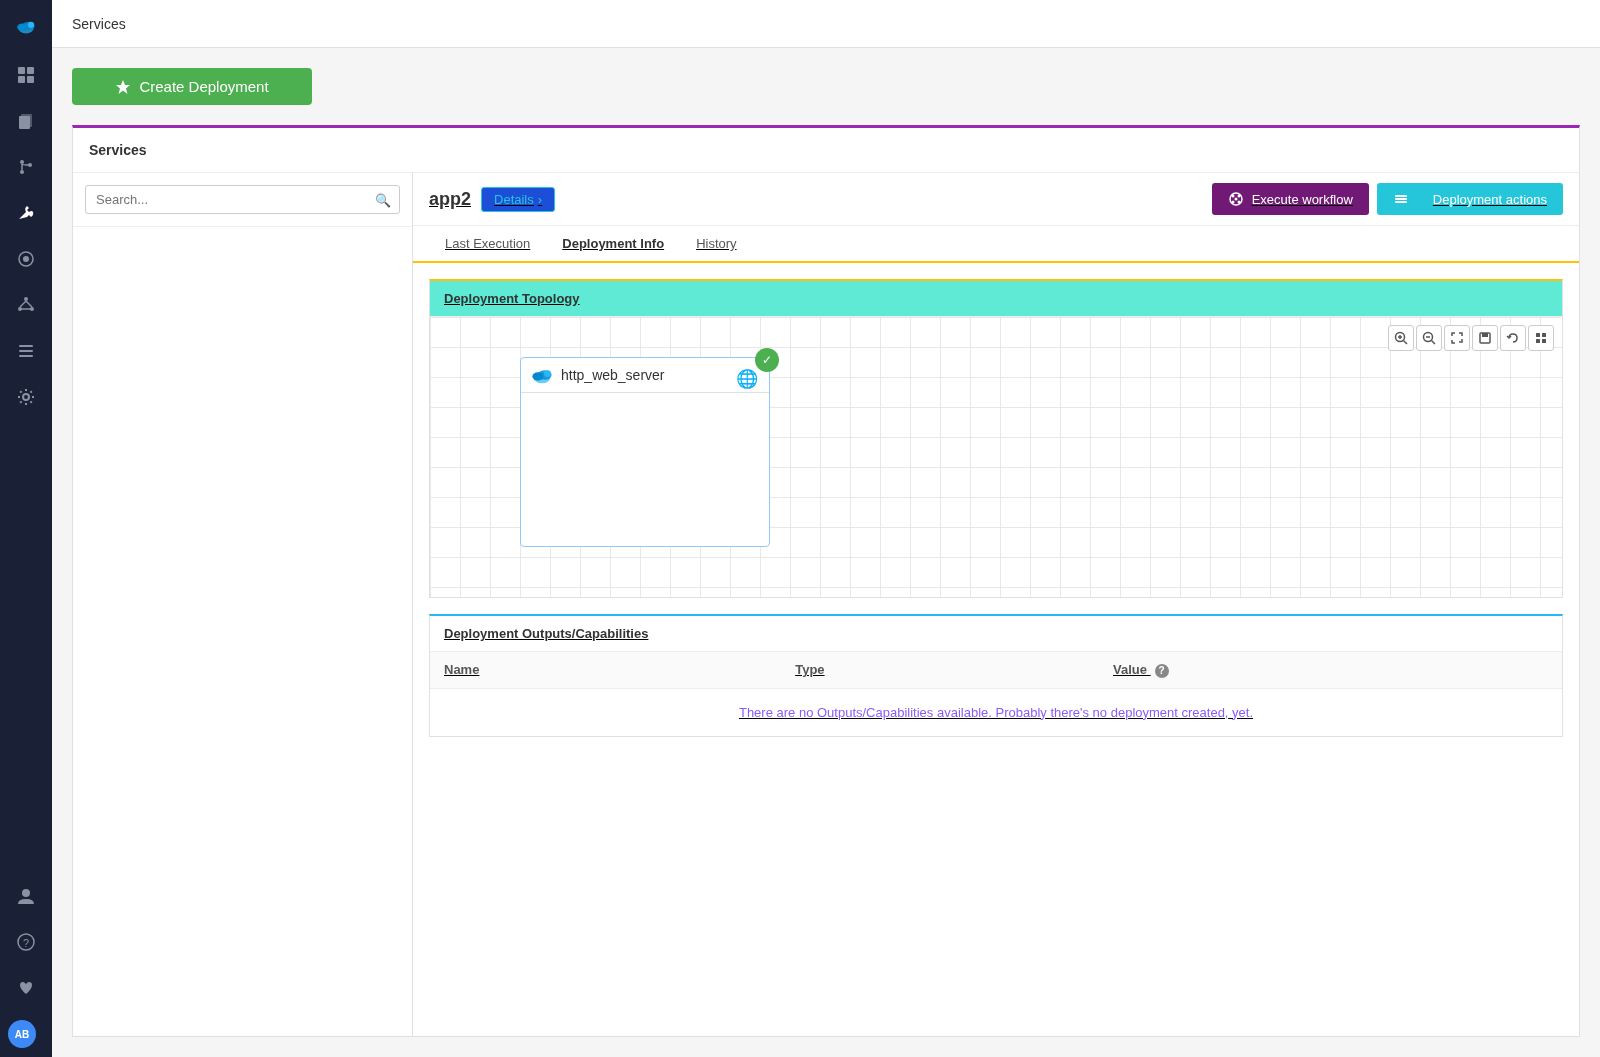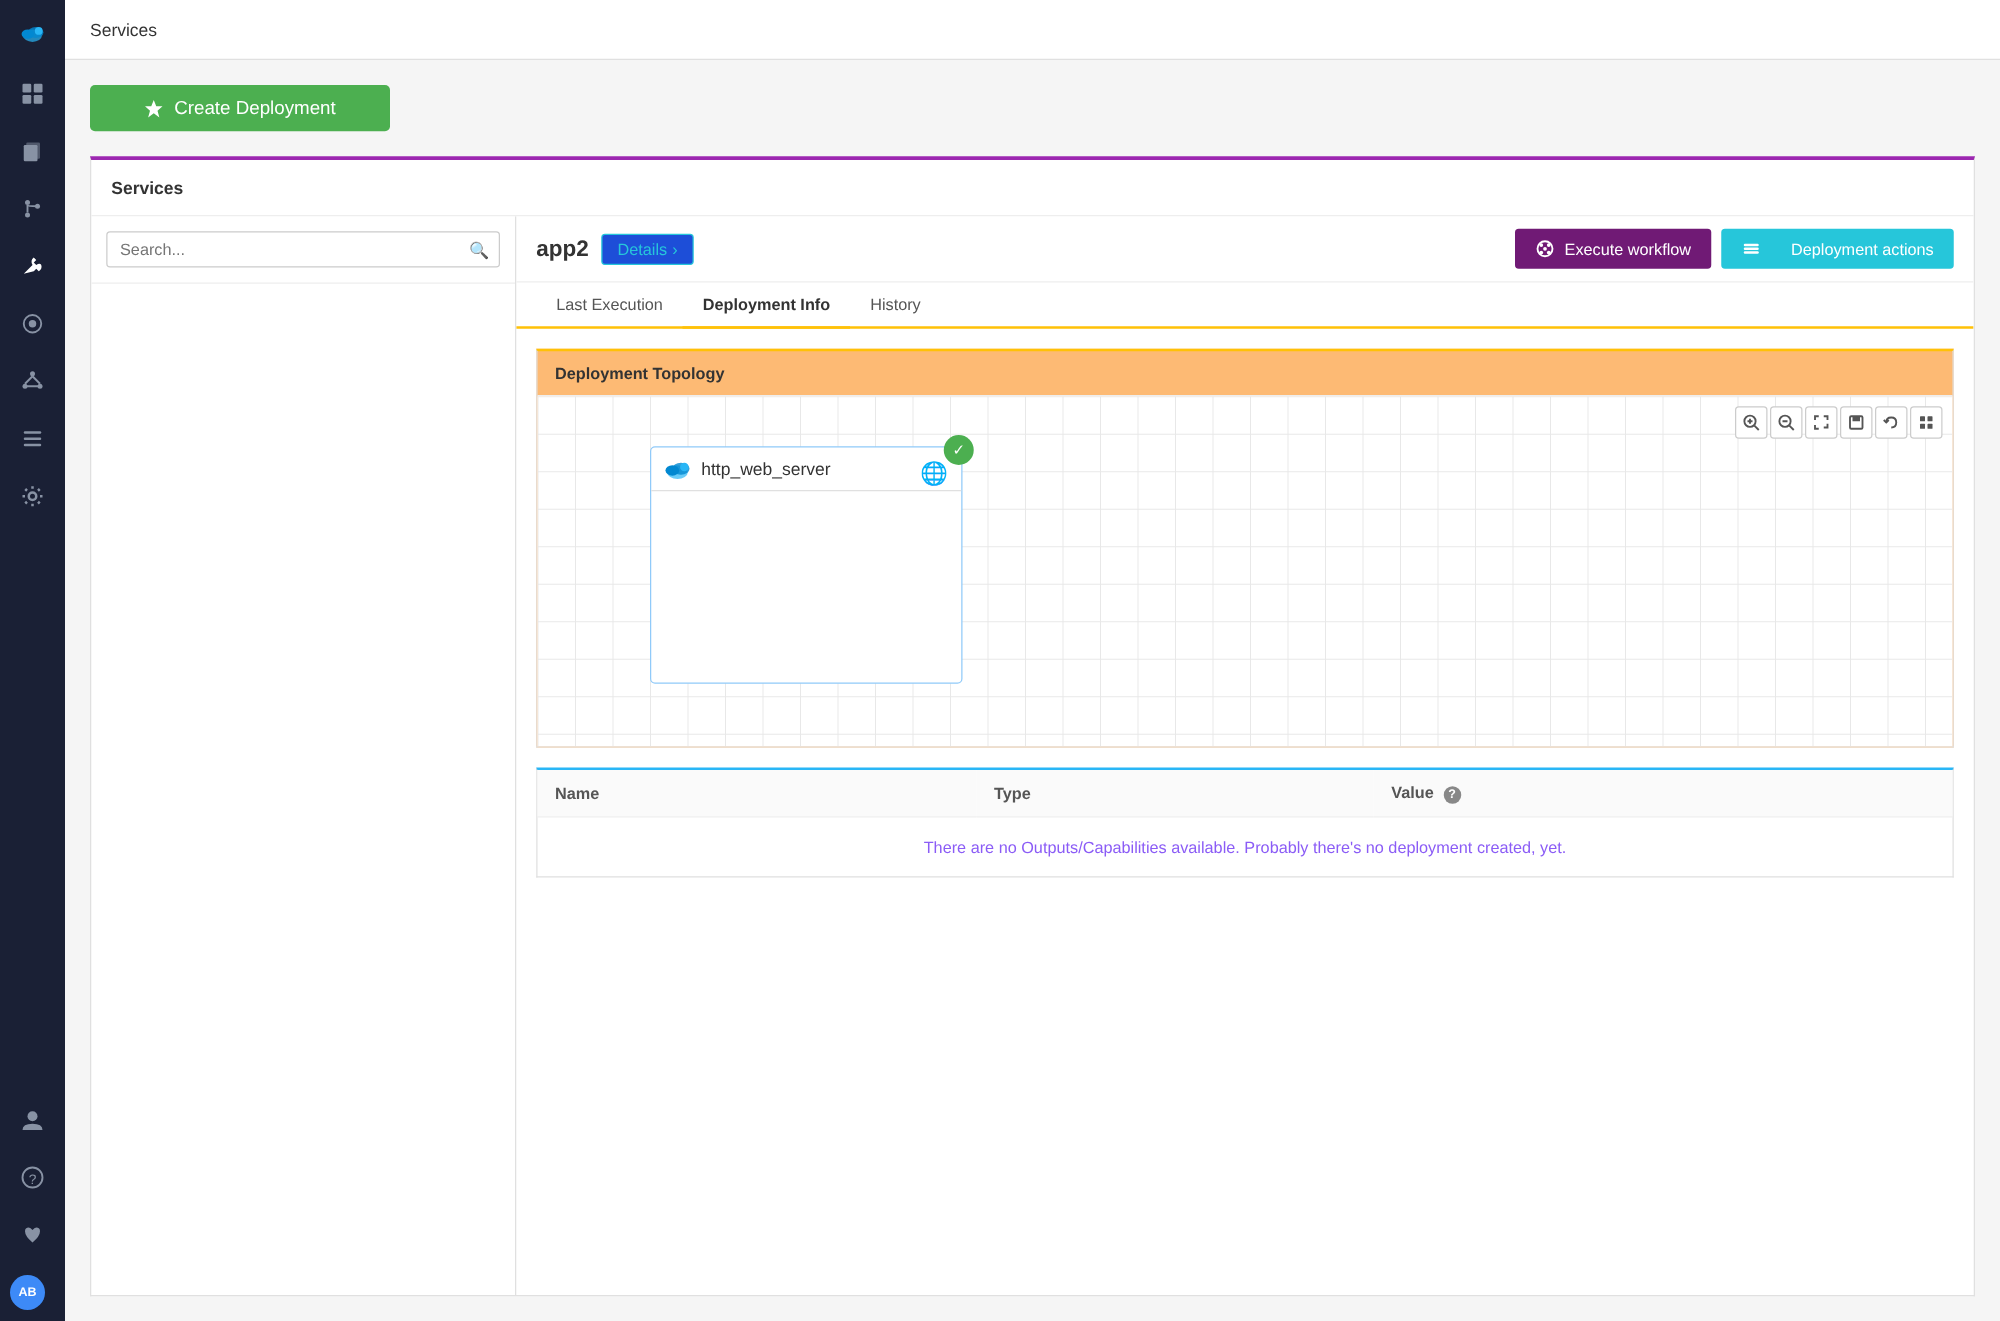--- a/index.html
+++ b/index.html
@@ -120,20 +120,21 @@
       font-size: 14px;
       font-weight: 600;
       color: #333;
       border-bottom: 1px solid #eee;
     }
 
     .services-body {
       display: flex;
       flex: 1;
       overflow: hidden;
+      text-decoration: underline;
     }
 
     
     .services-list-panel {
       width: 340px;
       border-right: 1px solid #e0e0e0;
       display: flex;
       flex-direction: column;
       flex-shrink: 0;
     }
@@ -314,21 +315,21 @@
       padding: 16px;
       display: flex;
       flex-direction: column;
       gap: 16px;
     }
 
     
     .topology-section {
       border: 1px solid #e0e0e0;
       border-top: 2px solid #ffc107;
-      background: #fdba74;
+      background: #5eead4;
     }
 
     .section-title {
       padding: 10px 14px;
       font-size: 13px;
       font-weight: 600;
       color: #333;
       border-bottom: 1px solid #eee;
     }
 
@@ -690,20 +691,21 @@
                       <circle cx="24" cy="10" r="5" fill="#29b6f6"></circle>
                     </svg>
                     <span class="node-title">http_web_server</span>
                     <span class="node-globe">🌐</span>
                   </div>
                 </div>
               </div>
             </div>
 
             <div class="outputs-section">
+              <div class="section-title">Deployment Outputs/Capabilities</div>
               <table class="outputs-table">
                 <thead>
                   <tr>
                     <th>Name</th>
                     <th>Type</th>
                     <th>
                       <span>Value</span>
                       <span style="margin-left:4px; background:#888; color:white; border-radius:50%; width:14px; height:14px; display:inline-flex; align-items:center; justify-content:center; font-size:10px;">?</span>
                     </th>
                   </tr>

